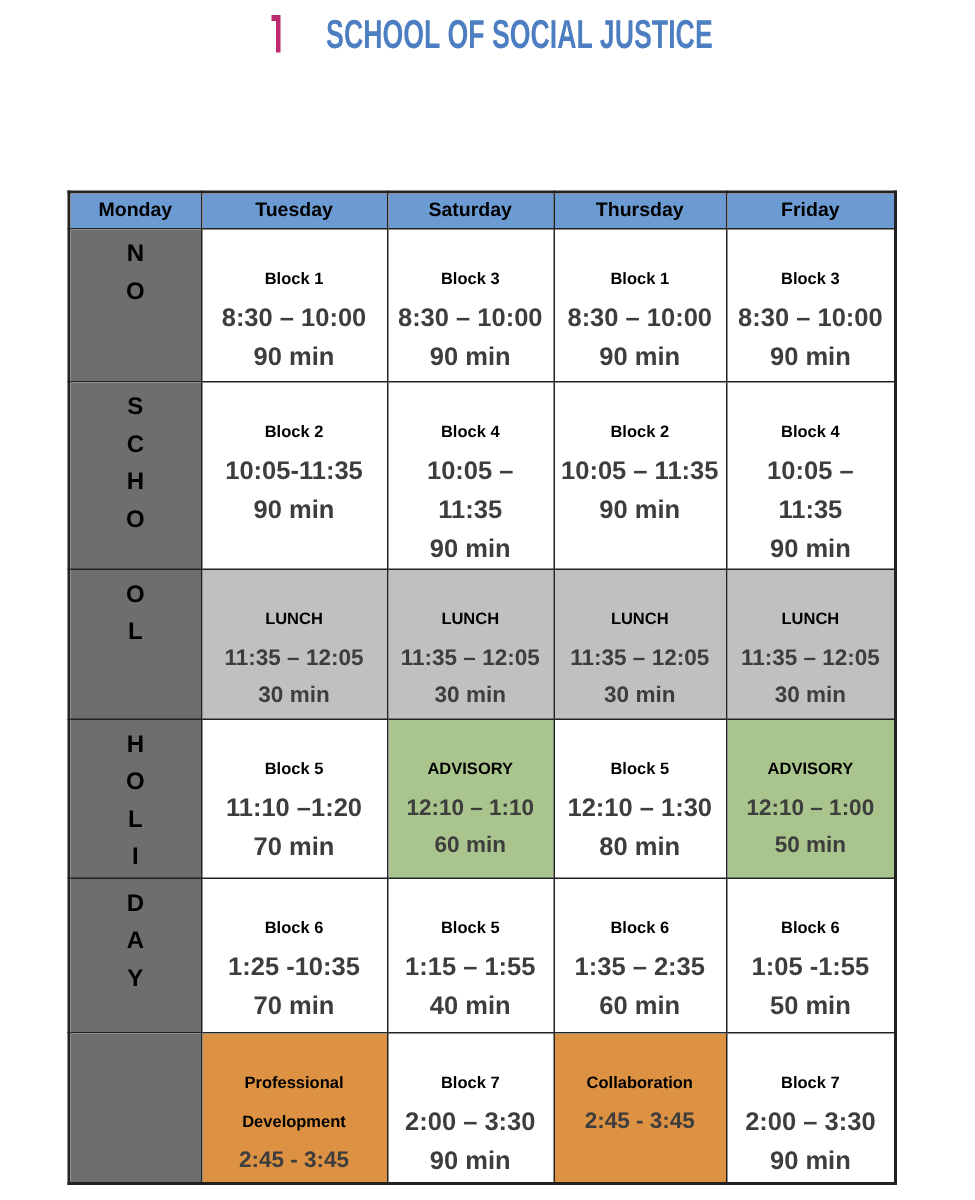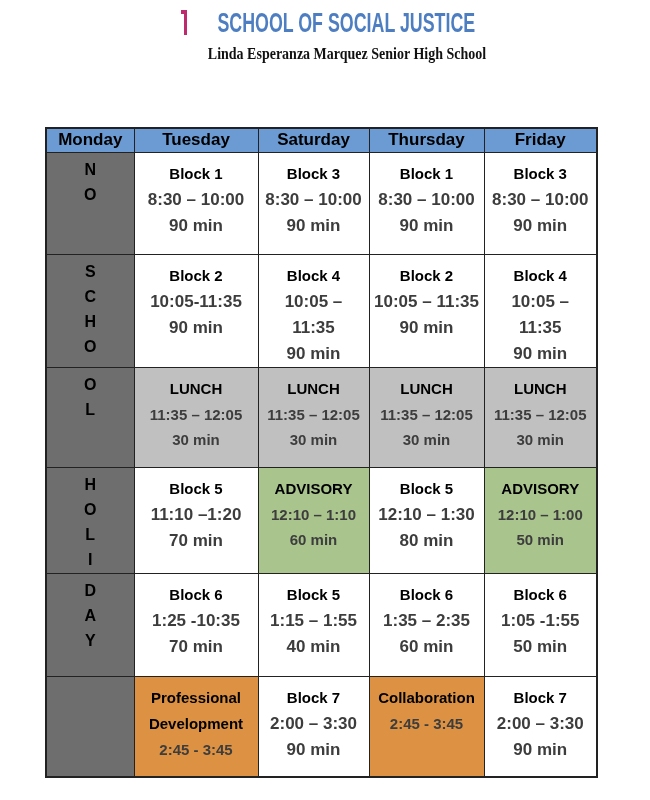--- a/index.html
+++ b/index.html
@@ -22,47 +22,44 @@
 
   
   .cursor{position:absolute;left:184px;top:10px;width:3px;height:25px;background:var(--cursor_pink);}
   .cursor::before{content:"";position:absolute;left:-3px;top:0;width:3px;height:4px;background:var(--cursor_pink);}
 
   
   table.sched{position:absolute;left:45px;top:127px;width:551px;border-collapse:collapse;
               table-layout:fixed;border:2px solid var(--border_dark);}
   table.sched td,table.sched th{border:1.5px solid var(--border_dark);vertical-align:top;
               text-align:center;padding:0;overflow:hidden;}
-  th.day{background:var(--header_blue);font-size:17px;font-weight:bold;color:#000;
+  th.day{background:var(--header_blue);font-size:13px;font-weight:bold;color:#000;
          vertical-align:middle;height:23px;line-height:21px;}
   td.mon{background:var(--monday_gray);}
   .letters{white-space:pre-line;font-size:16px;font-weight:bold;color:#000;
            line-height:25px;padding-top:4px;}
   td.cell{background:#fff;}
   td.bg-gray{background:var(--lunch_gray);}
   td.bg-green{background:var(--advisory_green);}
   td.bg-orange{background:var(--accent_orange);}
-  .cell-title{white-space:pre-line;font-size:15px;font-weight:bold;color:#000;
-              line-height:26px;padding-top:8px;}
+  .cell-title{white-space:pre-line;font-size:11px;font-weight:bold;color:#000;
+              line-height:26px;padding-top:20px;}
   .cell-detail{white-space:pre-line;font-size:17px;color:#3d3d3d;line-height:26px;font-weight:bold;}
   .sm .cell-detail{font-size:15px;line-height:25px;}
 </style>
 </head>
 <body>
 
 <div class="page">
 
   <div class="cursor"></div>
 
   <div class="doc-header">
     <div class="center-row">
       <span class="doc-title">SCHOOL OF SOCIAL JUSTICE</span>
-    </div>
-    <div class="center-row">
-      <span class="doc-subtitle">Linda Esperanza Marquez Senior High School</span>
     </div>
   </div>
 
   <table class="sched">
     <colgroup>
       <col style="width:88px">
         <col style="width:124px">
         <col style="width:111px">
         <col style="width:115px">
         <col style="width:113px">

